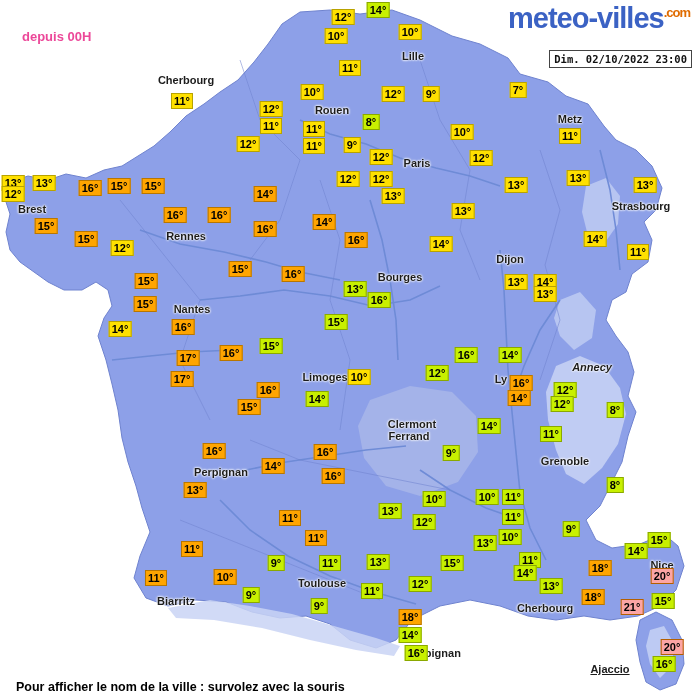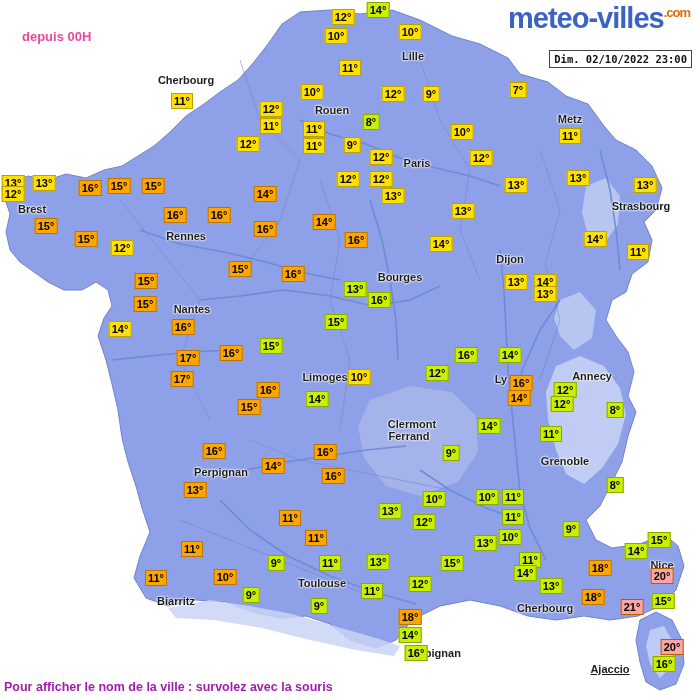--- a/index.html
+++ b/index.html
@@ -31,22 +31,22 @@
   .brand .dotcom{font-size:13px;color:#e06c00;font-weight:bold;vertical-align:super;}
   .datebox{
     position:absolute;right:8px;top:50px;
     border:1px solid #444;background:#ffffff;
     font-family:"DejaVu Sans Mono",monospace;
     font-size:10.5px;color:#111;
     padding:2px 4px 2px 4px;
     font-weight:bold;
   }
   .footer{
-    position:absolute;left:4px;bottom:6px;
-    font-size:12.5px;font-weight:bold;color:#a21caf;
+    position:absolute;left:16px;bottom:6px;
+    font-size:12.5px;font-weight:bold;color:#000000;
   }
   
   #map-canvas{
     position:absolute;left:0;top:0;width:700px;height:700px;
   }
   
   .chip{
     position:absolute;
     font-size:11px;
     font-weight:bold;
@@ -144,21 +144,21 @@
       <div class="city" style="left: 413px; top: 56px;">Lille</div>
       <div class="city" style="left: 332px; top: 110px;">Rouen</div>
       <div class="city" style="left: 570px; top: 119px;">Metz</div>
       <div class="city" style="left: 417px; top: 163px;">Paris</div>
       <div class="city" style="left: 32px; top: 209px;">Brest</div>
       <div class="city" style="left: 641px; top: 206px;">Strasbourg</div>
       <div class="city" style="left: 186px; top: 236px;">Rennes</div>
       <div class="city" style="left: 510px; top: 259px;">Dijon</div>
       <div class="city" style="left: 400px; top: 277px;">Bourges</div>
       <div class="city" style="left: 192px; top: 309px;">Nantes</div>
-      <div class="city" style="left: 592px; top: 376px;">Annecy</div>
+      <div class="city" style="left: 592px; top: 367px; font-style: italic;">Annecy</div>
       <div class="city" style="left: 325px; top: 377px;">Limoges</div>
       <div class="city" style="left: 501px; top: 379px;">Ly</div>
       <div class="city" style="left: 412px; top: 424px;">Clermont</div>
       <div class="city" style="left: 409px; top: 436px;">Ferrand</div>
       <div class="city" style="left: 565px; top: 461px;">Grenoble</div>
       <div class="city" style="left: 221px; top: 472px;">Perpignan</div>
       <div class="city" style="left: 322px; top: 583px;">Toulouse</div>
       <div class="city" style="left: 156px; top: 601px; padding-left: 40px;">Biarritz</div>
       <div class="city" style="left: 545px; top: 608px;">Cherbourg</div>
       <div class="city" style="left: 662px; top: 565px;">Nice</div>

